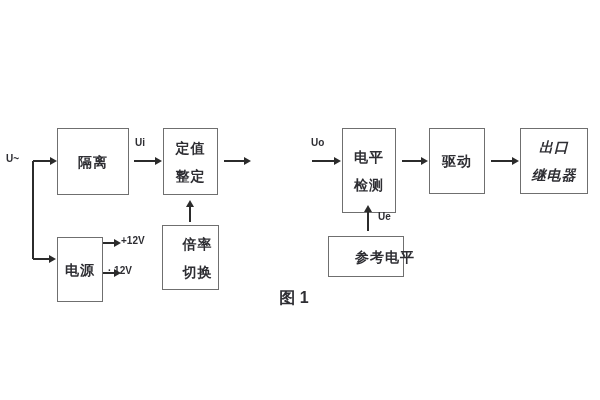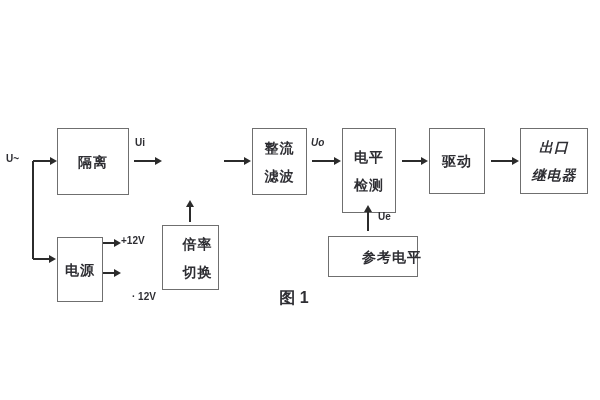--- a/index.html
+++ b/index.html
@@ -30,25 +30,25 @@
 <body>
 
 <div class="stage">
 
   <div class="lbl" style="left:6px;top:153px;">U~</div>
 
   <div class="box" style="left:57px;top:128px;width:72px;height:67px;">
     <span>隔离</span>
   </div>
 
+  <div class="box" style="left:163px;top:128px;width:55px;height:67px;">
+    <span>定值</span>
+    <span>整定</span>
+  </div>
 
-  <div class="box" style="left:252px;top:128px;width:55px;height:67px;">
-    <span>整流</span>
-    <span>滤波</span>
-  </div>
 
   <div class="box" style="left:342px;top:128px;width:54px;height:85px;">
     <span>电平</span>
     <span>检测</span>
   </div>
 
   <div class="box" style="left:429px;top:128px;width:56px;height:66px;">
     <span>驱动</span>
   </div>
 
@@ -59,29 +59,29 @@
 
   <div class="box" style="left:57px;top:225px;width:46px;height:65px;margin-top:12px;">
     <span>电源</span>
   </div>
 
   <div class="box" style="left:162px;top:225px;width:57px;height:65px;padding-left:14px;">
     <span>倍率</span>
     <span>切换</span>
   </div>
 
-  <div class="box" style="left:328px;top:236px;width:90px;height:41px;padding-left:38px;">
+  <div class="box" style="left:328px;top:236px;width:76px;height:41px;padding-left:38px;">
     <span>参考电平</span>
   </div>
 
   <div class="lbl" style="left:135px;top:137px;">Ui</div>
-  <div class="lbl" style="left:311px;top:137px;font-style:italic;">Uo</div>
+  <div class="lbl" style="left:311px;top:137px;">Uo</div>
   <div class="lbl" style="left:378px;top:211px;">Ue</div>
   <div class="lbl" style="left:121px;top:235px;">+12V</div>
-  <div class="lbl" style="left:132px;top:265px;margin-top:26px;">· 12V</div>
+  <div class="lbl" style="left:108px;top:265px;">· 12V</div>
 
   <div class="h" style="left:33px;top:160.3px;width:18px;"></div>
   <div class="ar right" style="left:50px;top:157px;"></div>
   <div class="v" style="left:32.3px;top:161px;height:98px;"></div>
   <div class="h" style="left:33px;top:258.3px;width:17px;"></div>
   <div class="ar right" style="left:49px;top:255px;"></div>
 
   <div class="h" style="left:134px;top:160.3px;width:22px;"></div>
   <div class="ar right" style="left:155px;top:157px;"></div>
 

